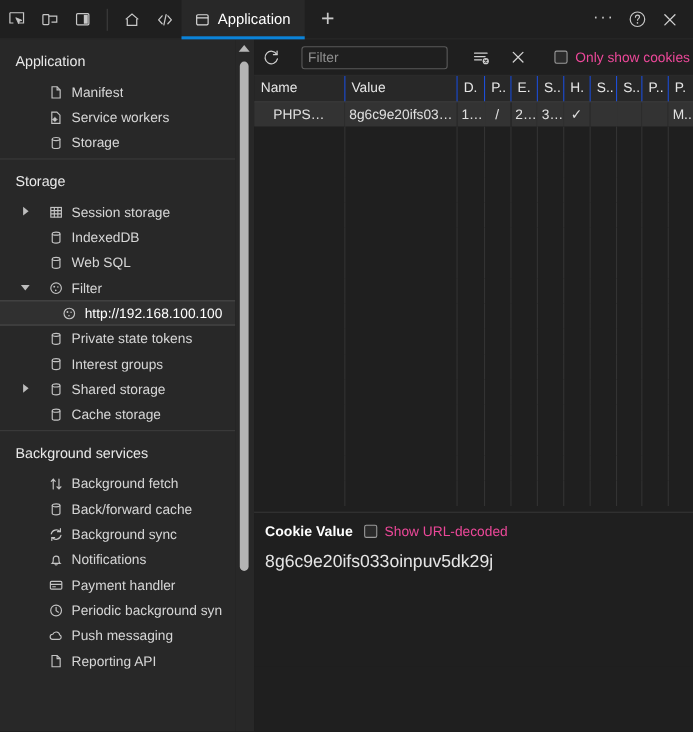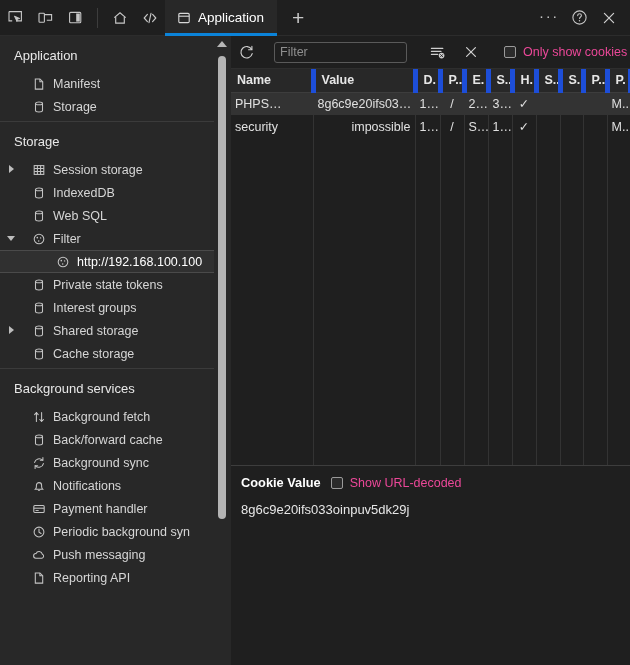--- a/index.html
+++ b/index.html
@@ -57,21 +57,21 @@
     overflow: hidden;
     font-size: 12.5px;
   }
   .side-section-title {
     padding: 12px 0 9px 14px;
     font-size: 13px; color: #e8e8e8; font-weight: 400;
   }
   .side-divider { height: 1px; background: #3b3b3b; margin: 3px 0 0 0; }
   .side-item {
     display: flex; align-items: center; height: 23px;
-    padding-left: 24px; gap: 7px;
+    padding-left: 36px; gap: 7px;
     color: #d6d6d6; white-space: nowrap; cursor: default;
   }
   .side-item.lvl2 { padding-left: 48px; }
   .side-item.selected {
     background: #303030;
     border-top: 1px solid #4a4a4a;
     border-bottom: 1px solid #4a4a4a;
     color: #ffffff;
   }
   .twisty {
@@ -155,52 +155,52 @@
   .table-wrap {
     position: relative; height: 396px; overflow: hidden;
     background: #1f1f1f;
   }
   table.cookies {
     width: 100%; border-collapse: collapse;
     font-size: 12.5px; table-layout: fixed;
   }
   table.cookies th {
     background: #282828; color: #e6e6e6;
-    font-weight: 700; text-align: left;
+    font-weight: 400; text-align: left;
     height: 23px; padding: 0 0 0 6px;
-    border-right: 5px solid #1d4ed8;
+    border-right: 1px solid #1d4ed8;
     border-bottom: 1px solid #3d3d3d;
     white-space: nowrap; overflow: hidden;
   }
   table.cookies td {
     height: 23px; padding: 0 4px;
     border-right: 1px solid #333333;
     color: #e0e0e0;
     white-space: nowrap; overflow: hidden;
   }
   tr.row-selected td { background: #333333; }
-  td.col-name { text-align: left; padding-right: 7px; }
+  td.col-name { text-align: center; padding-right: 7px; }
   td.col-center { text-align: center; padding: 0 2px; }
   td.col-left { text-align: right; padding-left: 5px; }
   .filler-row td { height: 23px; border-right: 1px solid #333333; }
 
   
   .detail {
     border-top: 1px solid #3d3d3d;
     background: #1f1f1f;
     height: 141px;
   }
   .detail-head {
     display: flex; align-items: center; gap: 10px;
     padding: 9px 0 0 10px;
   }
   .detail-title { font-size: 12.8px; font-weight: bold; color: #ffffff; }
   .detail-body {
     padding: 12px 10px 0 10px;
-    font-size: 13px; color: #e6e6e6;
+    font-size: 16px; color: #e6e6e6;
     word-break: break-all;
   }
 </style>
 </head>
 <body>
 
 <div id="app">
 
   <div class="topbar">
     <div class="tb-group">
@@ -279,20 +279,31 @@
         <div class="side-section-title">Application</div>
         <div class="side-item">
           <span class="twisty none"></span>
           <span class="ico">
             <svg width="14" height="14" viewBox="0 0 14 14" fill="none" stroke="#c4c4c4" stroke-width="1.05">
               <path d="M3.3 1.9h4.6l2.8 2.8v7.4H3.3z"></path>
               <path d="M7.9 1.9v2.8h2.8"></path>
             </svg>
           </span>
           <span class="side-label">Manifest</span>
+        </div>
+        <div class="side-item">
+          <span class="twisty none"></span>
+          <span class="ico">
+            <svg width="14" height="14" viewBox="0 0 14 14" fill="none" stroke="#c4c4c4" stroke-width="1.05">
+              <path d="M3.1 1.9h4.6l2.8 2.8v7.4H3.1z"></path>
+              <circle cx="5.9" cy="8.6" r="1.7" fill="#c4c4c4" stroke="none"></circle>
+              <path d="M5.9 6.2v.8M5.9 10.2v.8M3.5 8.6h.8M7.5 8.6h.8" stroke-width="0.9"></path>
+            </svg>
+          </span>
+          <span class="side-label">Service workers</span>
         </div>
         <div class="side-item">
           <span class="twisty none"></span>
           <span class="ico">
             <svg width="14" height="14" viewBox="0 0 14 14" fill="none" stroke="#c4c4c4" stroke-width="1.05">
               <ellipse cx="7" cy="3.4" rx="3.5" ry="1.4"></ellipse>
               <path d="M3.5 3.4v7.2c0 .8 1.6 1.4 3.5 1.4s3.5-.6 3.5-1.4V3.4"></path>
             </svg>
           </span>
           <span class="side-label">Storage</span>
@@ -550,33 +561,20 @@
               <td class="col-center">1…</td>
               <td class="col-center">/</td>
               <td class="col-center">2…</td>
               <td class="col-center">3…</td>
               <td class="col-center">✓</td>
               <td class="col-center"></td>
               <td class="col-center"></td>
               <td class="col-center"></td>
               <td class="col-center">M..</td>
             </tr>
-            <tr class="cookie-row">
-              <td class="col-name">security</td>
-              <td class="col-left">impossible</td>
-              <td class="col-center">1…</td>
-              <td class="col-center">/</td>
-              <td class="col-center">S…</td>
-              <td class="col-center">1…</td>
-              <td class="col-center">✓</td>
-              <td class="col-center"></td>
-              <td class="col-center"></td>
-              <td class="col-center"></td>
-              <td class="col-center">M..</td>
-            </tr>
             <tr class="filler-row">
               <td></td>
               <td></td>
               <td></td>
               <td></td>
               <td></td>
               <td></td>
               <td></td>
               <td></td>
               <td></td>

